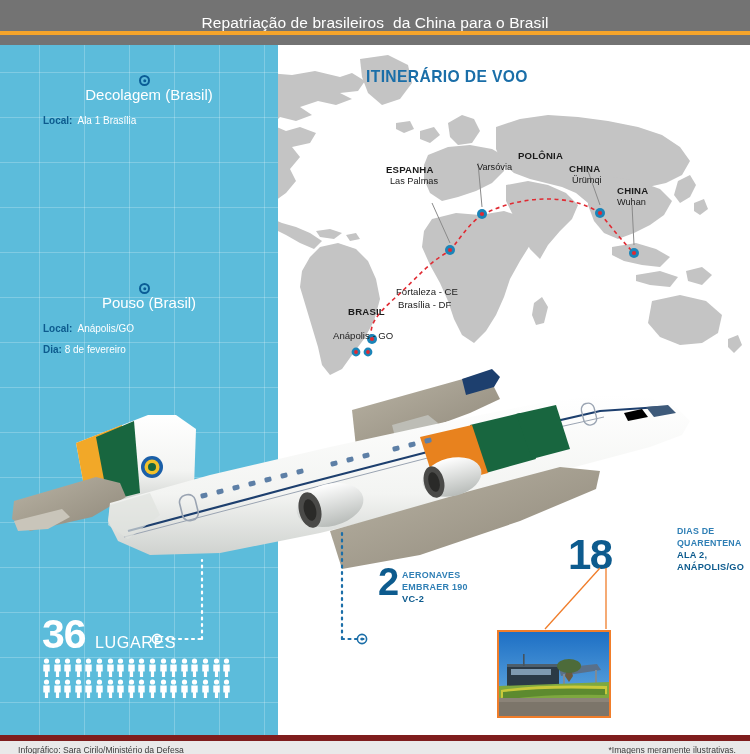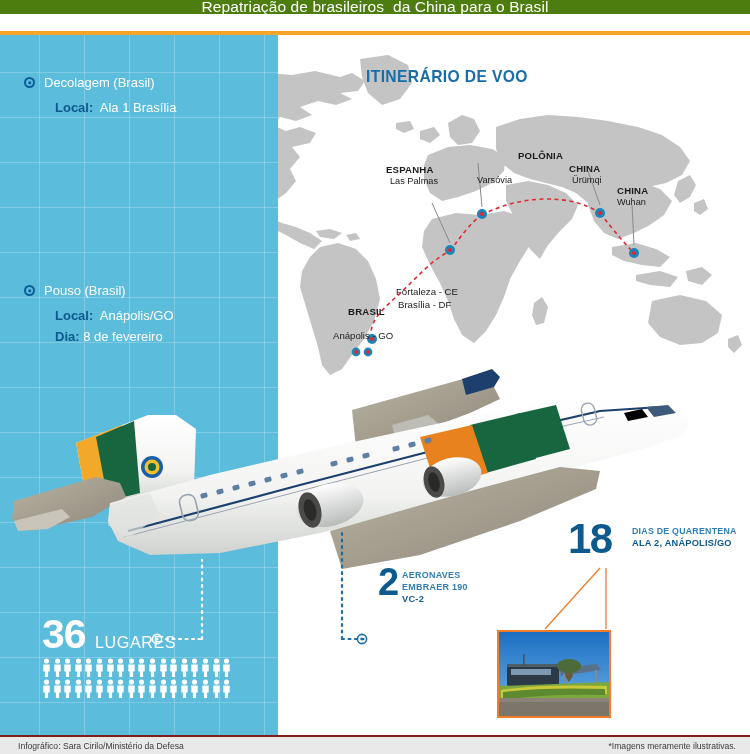--- a/index.html
+++ b/index.html
@@ -12,22 +12,22 @@
   #infographic {
     position: relative;
     width: 750px; height: 754px;
     background: #ffffff;
     overflow: hidden;
   }
 
   
   .header {
     position: absolute; left: 0; top: 0;
-    width: 750px; height: 14px;
-    background: #4d7c0f;
+    width: 750px; height: 45px;
+    background: #737373;
     display: flex; align-items: center; justify-content: center;
   }
   .header-title {
     color: #ffffff;
     font-size: 15.5px;
     font-weight: 400;
     letter-spacing: 0.1px;
     white-space: pre;
   }
   .header-rule {
@@ -52,41 +52,42 @@
     background-image:
       linear-gradient(to right, rgba(255,255,255,0.22) 1px, transparent 1px),
       linear-gradient(to bottom, rgba(255,255,255,0.22) 1px, transparent 1px);
     background-size: 45px 45px;
     background-position: -6px -8px;
     overflow: hidden;
   }
   .info-block { position: absolute; left: 24px; width: 250px; }
   .info-head {
     display: flex; align-items: center;
-    color: #ffffff; font-size: 13px; font-weight: 400;
+    color: #ffffff; font-size: 15px; font-weight: 400;
     margin-bottom: 7px;
+    flex-direction: column;
   }
   .bullet-target {
     width: 11px; height: 11px; border-radius: 50%;
     border: 2px solid #0a5d96;
     background: #5cbcdb;
     position: relative;
     margin-right: 9px; flex: 0 0 auto;
   }
   .bullet-target::after {
     content: ""; position: absolute;
     left: 50%; top: 50%;
     width: 3.5px; height: 3.5px; border-radius: 50%;
     background: #0a5d96;
     transform: translate(-50%, -50%);
   }
   .info-line {
-    margin-left: 31px;
+    margin-left: 19px;
     color: #ffffff;
-    font-size: 13px;
+    font-size: 10px;
     line-height: 21px;
     white-space: pre;
   }
   .info-key { color: #0d5b8e; font-weight: bold; }
 
   
   .map-title {
     position: absolute; left: 366px; top: 67px;
     color: #1a6ea8;
     font-size: 17px;
@@ -141,21 +142,21 @@
   }
   .stat-l3 {
     color: #0d5b8e; font-size: 9.8px; font-weight: bold;
     letter-spacing: 0.3px; line-height: 12px;
     transform: scaleX(0.94); transform-origin: left center;
   }
 
   
   .stat-quarantine {
     position: absolute; left: 568px; top: 521px;
-    display: flex; align-items: flex-start;
+    display: flex; align-items: flex-end; gap: 45px;
   }
   .stat-num-18 {
     color: #0d5b8e; font-size: 42px; font-weight: bold;
     line-height: 36px; letter-spacing: -1.5px;
   }
   .q-lines { margin-left: 20px; padding-top: 4px; }
   .q-l1 {
     color: #2f7fb5; font-size: 9.4px; font-weight: bold;
     letter-spacing: 0.25px; line-height: 12px;
     transform: scaleX(0.94); transform-origin: left center;
@@ -180,21 +181,21 @@
     position: absolute; left: 0; top: 0;
     width: 750px; height: 754px;
     pointer-events: none;
   }
 
   
   .footer {
     position: absolute; left: 0; top: 735px;
     width: 750px; height: 19px;
     background: #e9e9e9;
-    border-top: 2px solid #7f1d1d;
+    border-top: 6px solid #7f1d1d;
   }
   .footer-left {
     position: absolute; left: 18px; top: 4px;
     color: #3a3a3a; font-size: 8.6px;
   }
   .footer-right {
     position: absolute; right: 14px; top: 4px;
     color: #3a3a3a; font-size: 8.6px;
   }
   .panel-tail {
@@ -296,21 +297,21 @@
         <circle cx="634" cy="218" r="5" fill="#1b84b8"></circle>
           <circle cx="634" cy="218" r="2.1" fill="#e02a32"></circle>
       </g>
     </svg>
   </div>
 
   <div class="m-label m-country" style="left:386px; top:164px;">ESPANHA</div>
   <div class="m-label m-city" style="left:390px; top:176px;">Las Palmas</div>
 
   <div class="m-label m-country" style="left:470px; top:150px;margin-left:48px;">POLÔNIA</div>
-  <div class="m-label m-city" style="left:477px; top:175px;">Varsóvia</div>
+  <div class="m-label m-city" style="left:477px; top:162px;">Varsóvia</div>
 
   <div class="m-label m-country" style="left:569px; top:163px;">CHINA</div>
   <div class="m-label m-city" style="left:572px; top:175px;">Ürümqi</div>
 
   <div class="m-label m-country" style="left:617px; top:185px;">CHINA</div>
   <div class="m-label m-city" style="left:617px; top:197px;">Wuhan</div>
 
   <div class="m-label m-country" style="left:348px; top:306px;">BRASIL</div>
 
   <div class="m-label m-plain" style="left:396px; top:286px;">Fortaleza - CE</div>

